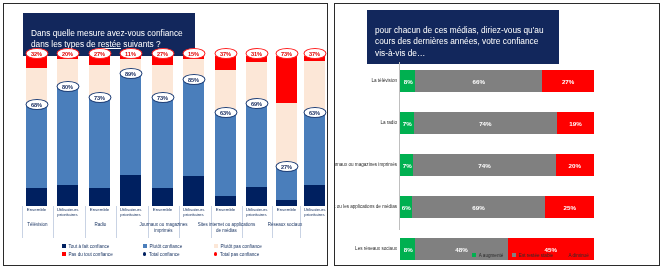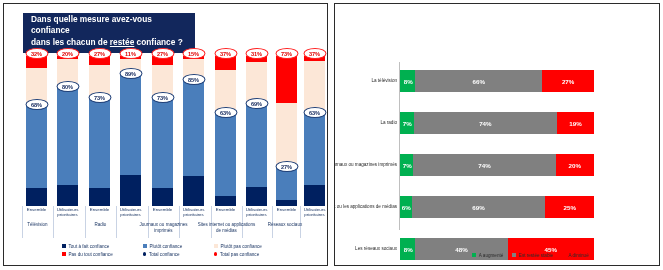--- a/index.html
+++ b/index.html
@@ -20,24 +20,24 @@
     overflow:hidden;
   }
   #panel-left{left:3px;width:325px;}
   #panel-right{left:334px;width:326px;}
 
   
   .banner{
     position:absolute;
     background:#12275c;
     color:#ffffff;
-    font-weight:bold;
+    font-weight:normal;
     font-size:8.3px;
     line-height:11.4px;
-    padding:1px 7px 5px 8px;
+    padding:15px 7px 5px 8px;
     box-sizing:border-box;
   }
   #banner-left{left:19px;top:9px;width:172px;}
   #banner-right{left:32px;top:6px;width:192px;}
   .banner .u{text-decoration:underline;}
 
   
   #left-plot{position:absolute;left:0;top:52px;width:325px;height:150px;}
   .bar-col{
     position:absolute;bottom:0;
@@ -135,21 +135,21 @@
 </style>
 </head>
 <body>
 
 <div id="root">
 
   <div class="panel" id="panel-left">
 
     <div class="banner" id="banner-left">
       <div>Dans quelle mesure avez-vous confiance</div>
-      <div><span>dans les chacun de </span><span class="u">restée</span><span> confiance ?</span></div>
+      <div><span>dans les types de </span><span class="u">restée</span><span> suivants ?</span></div>
     </div>
 
     <div id="left-plot">
         <div class="bar-col" style="left: 22px; height: 150px;">
           <div class="bar" style="height: 150px;">
             <div class="seg tout" style="height: 18px;"></div>
             <div class="seg plutot" style="height: 84px;"></div>
             <div class="seg plutotpas" style="height: 36px;"></div>
             <div class="seg pasdutout" style="height: 12px;"></div>
           </div>
@@ -303,20 +303,25 @@
           <div class="lg-item" style="width: 76px;">
             <span class="lg-sw dot-red"></span>
             <span>Total pas confiance</span>
           </div>
         </div>
     </div>
   </div>
 
   <div class="panel" id="panel-right">
 
+    <div class="banner" id="banner-right">
+      <div>pour chacun de ces médias, diriez-vous qu'au</div>
+      <div>cours des dernières années, votre confiance</div>
+      <div>vis-à-vis de…</div>
+    </div>
 
     <div id="right-plot">
       <div id="r-axisline"></div>
     <div class="hrow" style="top: 8px;">
           <div class="hlabel">La télévision</div>
           <div class="hbar">
             <div class="hseg up" style="width: 15.52px;">
               <span>8%</span>
             </div>
             <div class="hseg stable" style="width: 128.04px;">

